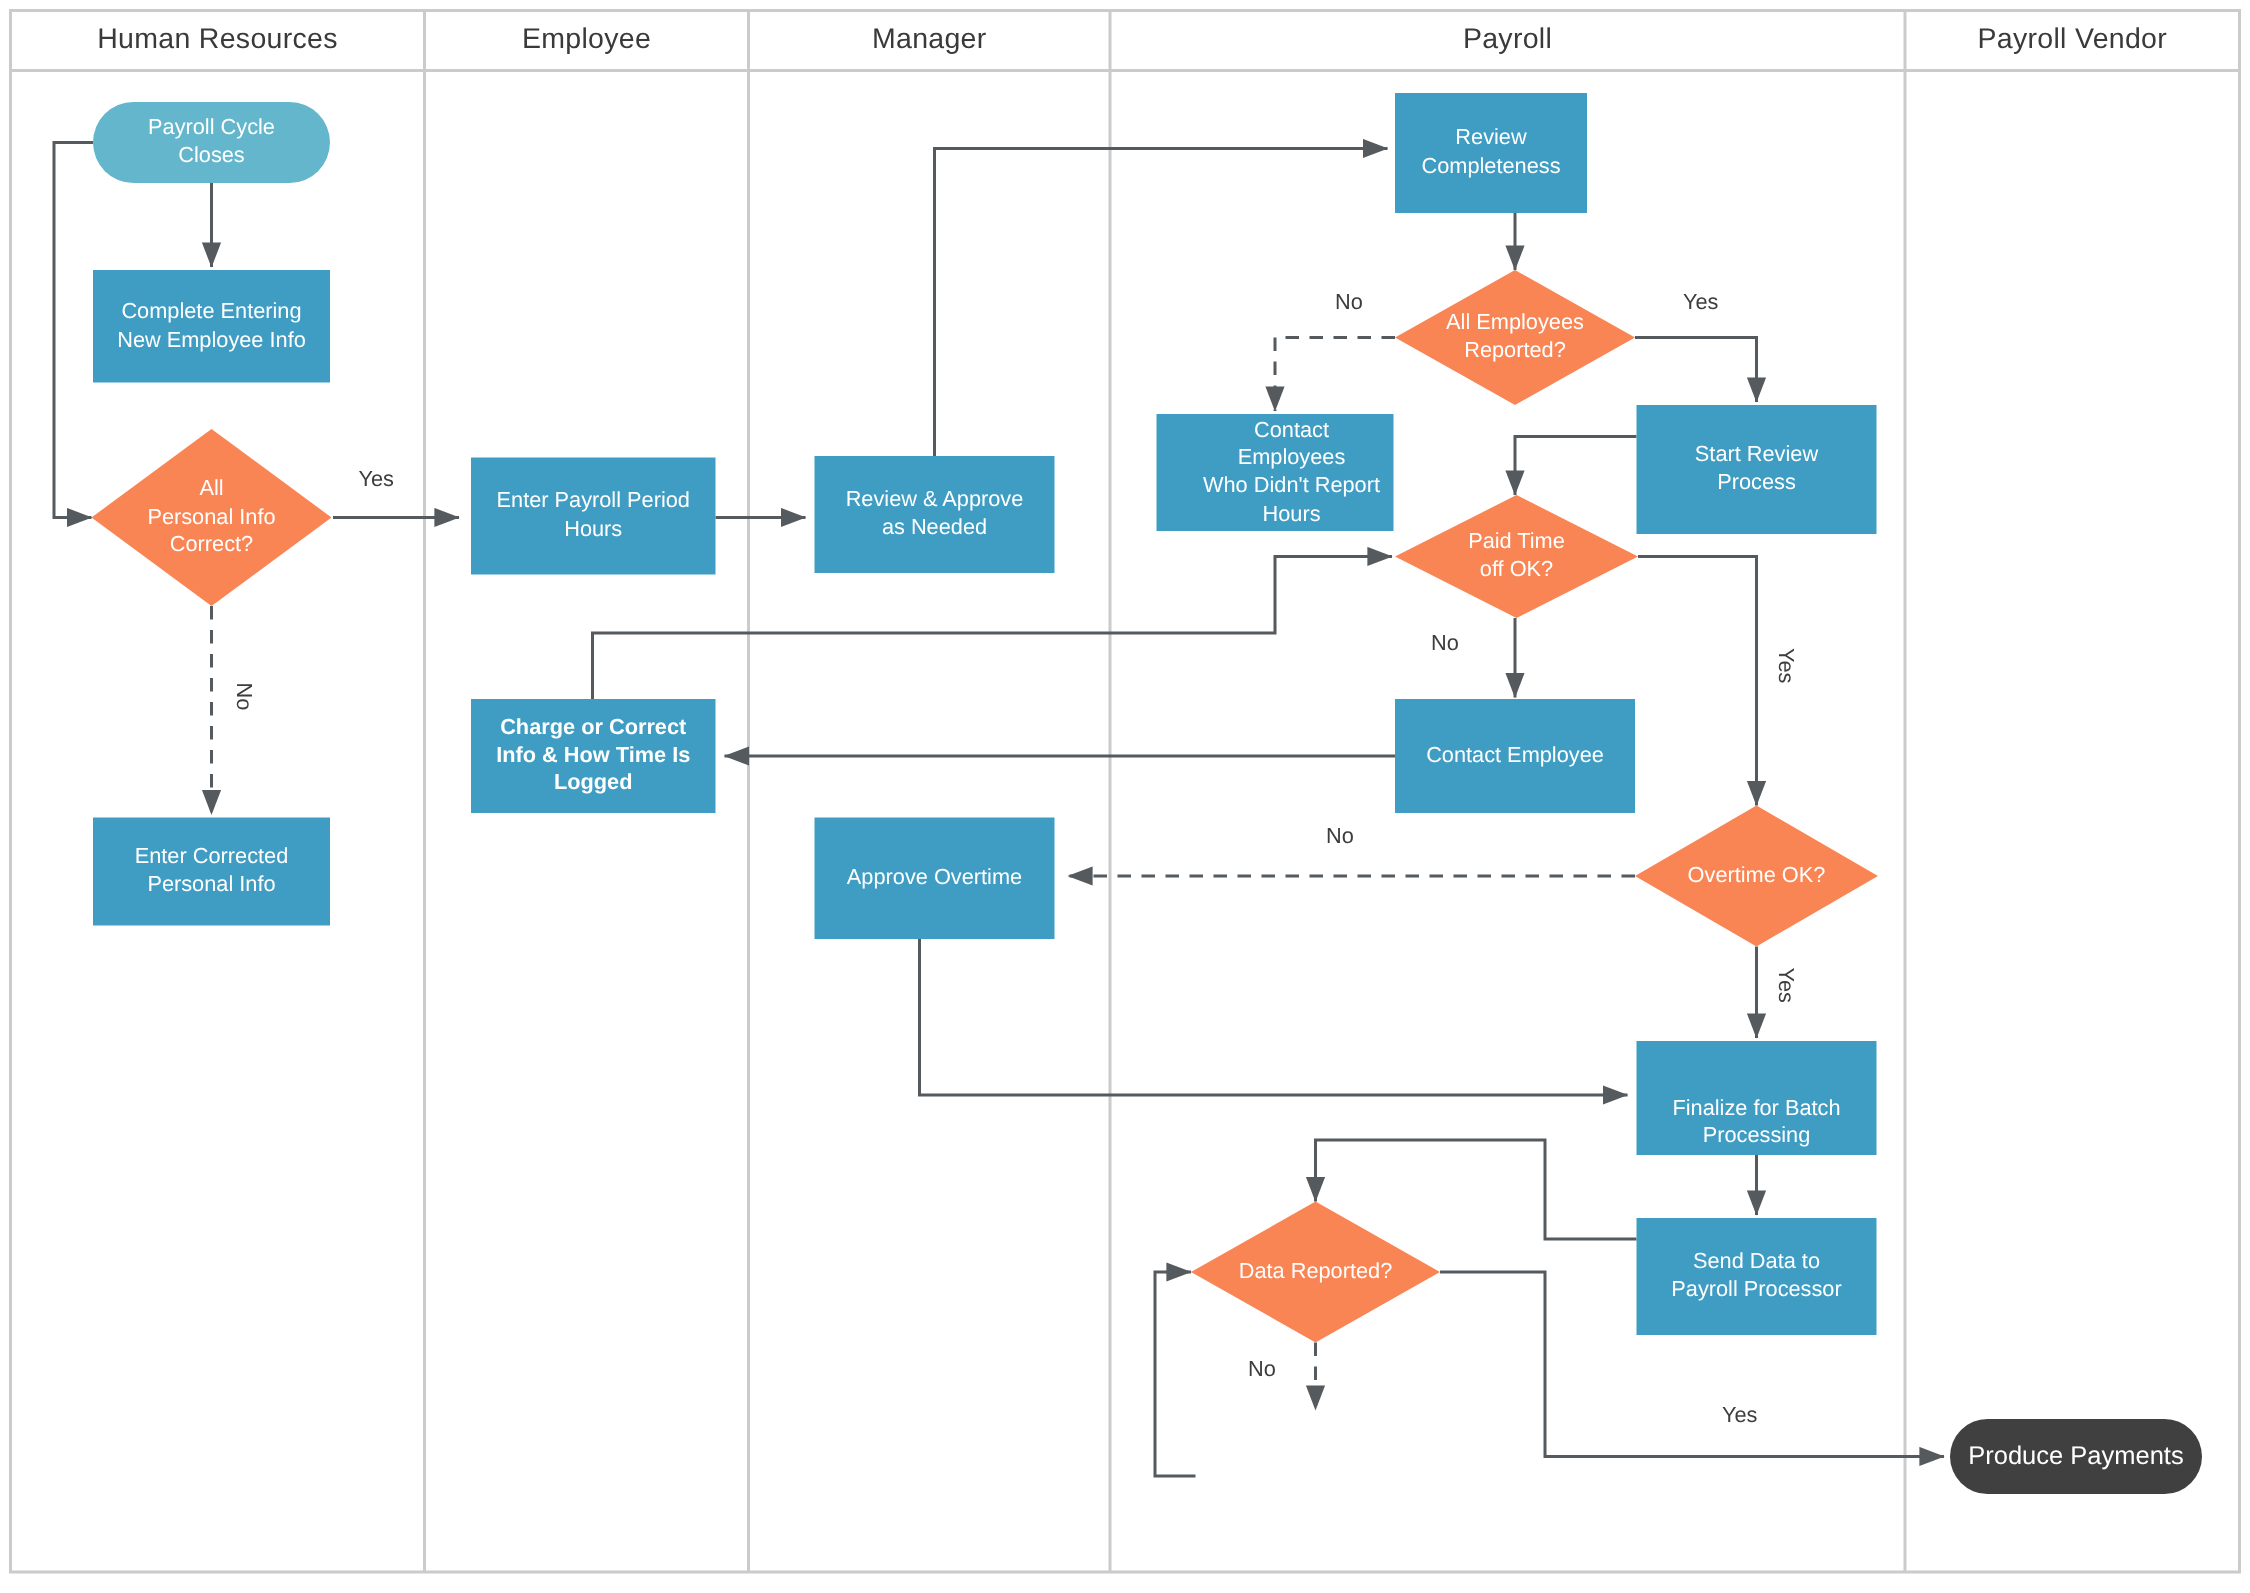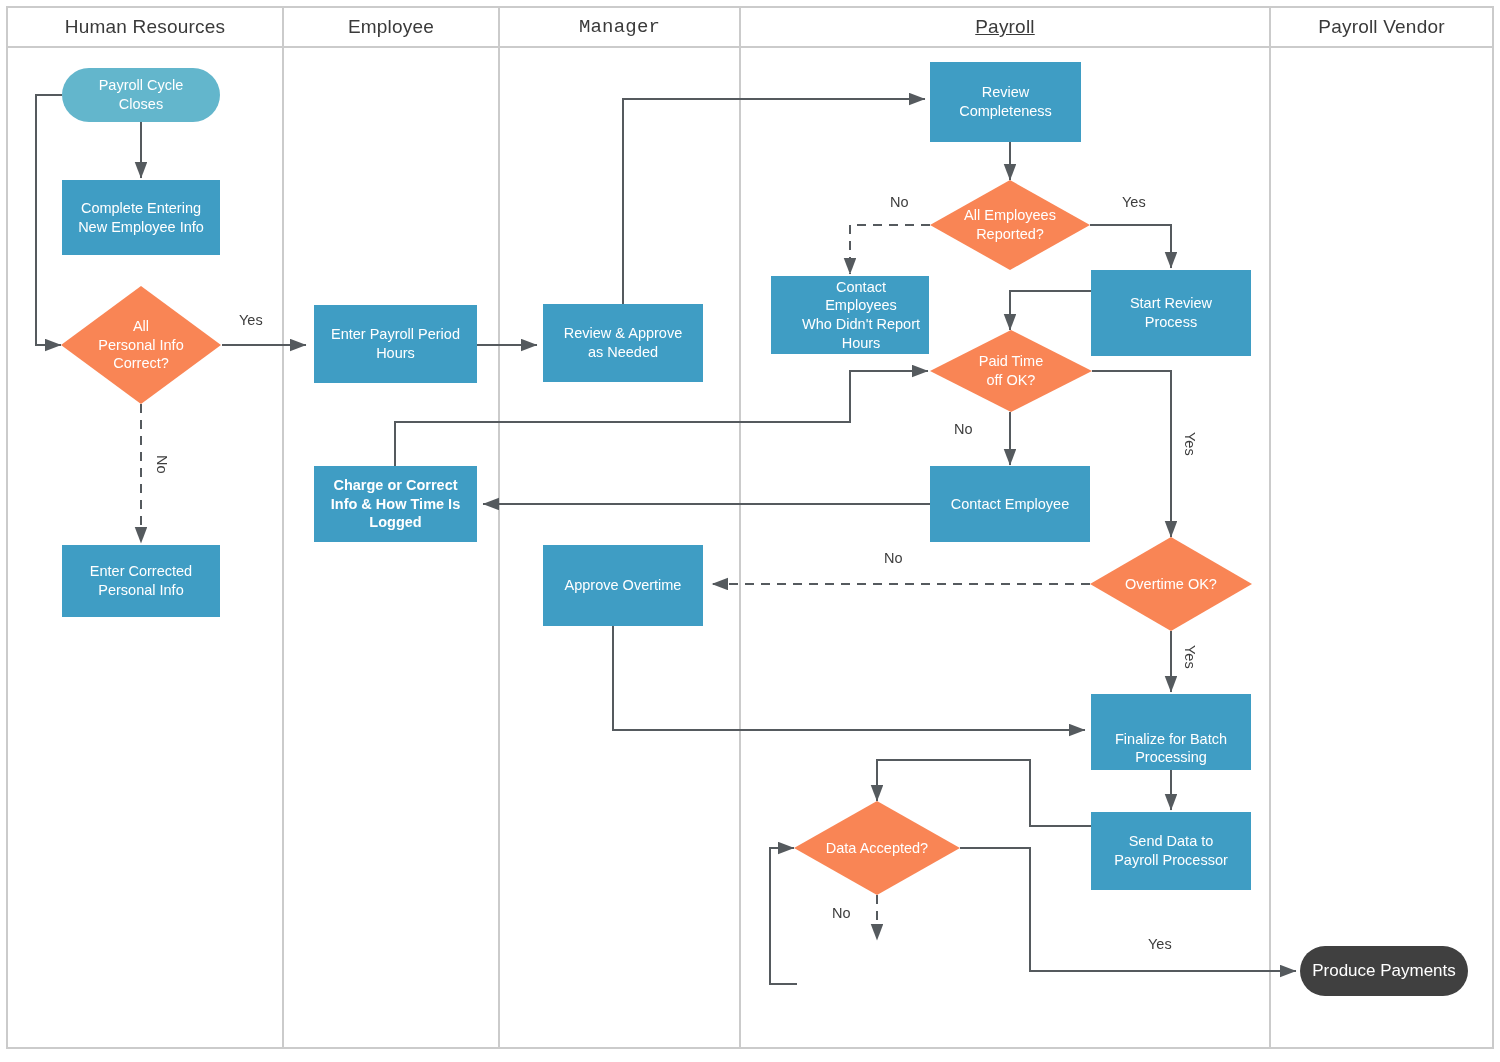--- a/index.html
+++ b/index.html
@@ -122,24 +122,24 @@
 
     </g>
   </svg>
 
   <div class="lane-title" style="left:7px;top:7px;width:276px;height:40px;">
     <span>Human Resources</span>
   </div>
   <div class="lane-title" style="left:283px;top:7px;width:216px;height:40px;">
     <span>Employee</span>
   </div>
-  <div class="lane-title" style="left:499px;top:7px;width:241px;height:40px;font-family:Liberation Mono, monospace;">
+  <div class="lane-title" style="left:499px;top:7px;width:241px;height:40px;">
     <span>Manager</span>
   </div>
-  <div class="lane-title" style="left:740px;top:7px;width:530px;height:40px;text-decoration:underline;">
+  <div class="lane-title" style="left:740px;top:7px;width:530px;height:40px;">
     <span>Payroll</span>
   </div>
   <div class="lane-title" style="left:1270px;top:7px;width:223px;height:40px;">
     <span>Payroll Vendor</span>
   </div>
 
   <div class="node start" style="left:62px;top:68px;width:158px;height:54px;">
     <span>Payroll Cycle<br>Closes</span>
   </div>
 
@@ -167,21 +167,21 @@
   </div>
 
   <div class="node process" style="left:543px;top:304px;width:160px;height:78px;">
     <span>Review &amp; Approve<br>as Needed</span>
   </div>
 
   <div class="node process" style="left:543px;top:545px;width:160px;height:81px;">
     <span>Approve Overtime</span>
   </div>
 
-  <div class="node process" style="left:930px;top:62px;width:151px;height:80px;">
+  <div class="node process" style="left:930px;top:62px;width:128px;height:80px;">
     <span>Review<br>Completeness</span>
   </div>
 
   <div class="diamond-wrap" style="left:930px;top:180px;width:160px;height:90px;">
     <svg viewBox="0 0 160 90" style="width:160px;height:90px;">
       <polygon points="80,0 160,45 80,90 0,45" fill="#f98555"></polygon>
     </svg>
     <div class="dlabel">All Employees<br>Reported?</div>
   </div>
 
@@ -216,21 +216,21 @@
   </div>
 
   <div class="node process" style="left:1091px;top:812px;width:160px;height:78px;">
     <span>Send Data to<br>Payroll Processor</span>
   </div>
 
   <div class="diamond-wrap" style="left:794px;top:801px;width:166px;height:94px;">
     <svg viewBox="0 0 166 94" style="width:166px;height:94px;">
       <polygon points="83,0 166,47 83,94 0,47" fill="#f98555"></polygon>
     </svg>
-    <div class="dlabel">Data Accepted?</div>
+    <div class="dlabel">Data Reported?</div>
   </div>
 
 
   <div class="node end" style="left:1300px;top:946px;width:168px;height:50px;">
     <span>Produce Payments</span>
   </div>
 
   <div class="edge-label" style="left:239px;top:312px;">Yes</div>
 
   <div class="edge-label vert" style="left:170px;top:455px;">No</div>

